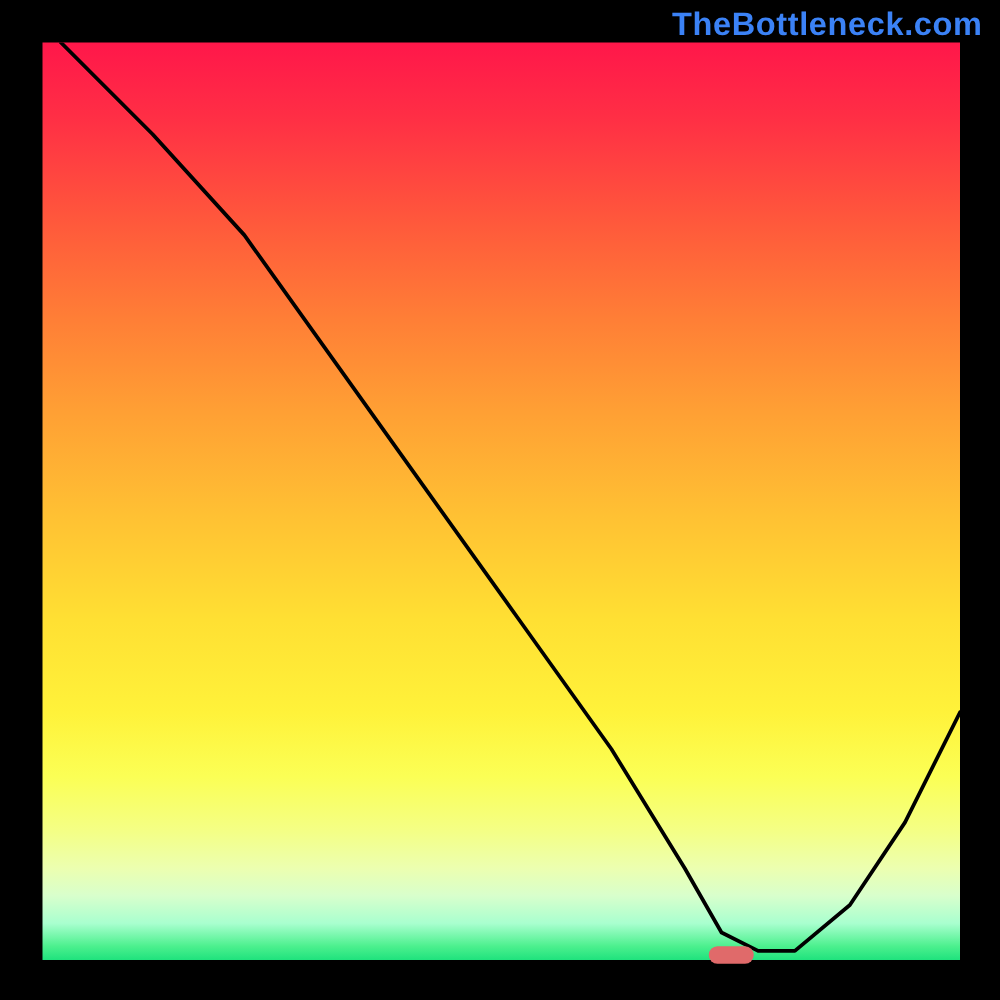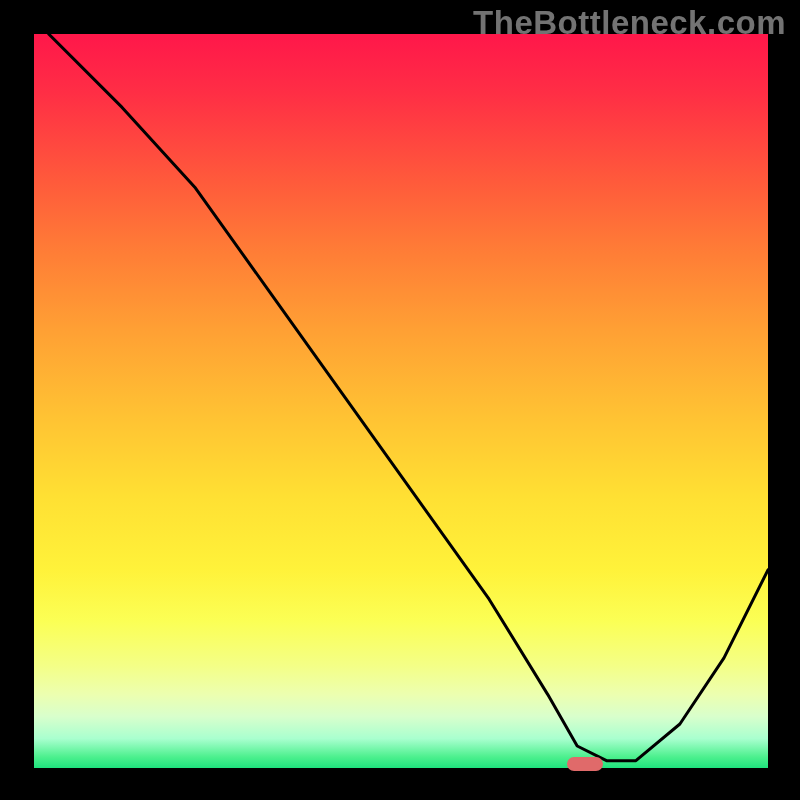--- a/index.html
+++ b/index.html
@@ -14,22 +14,22 @@
   .frame {
     position: relative;
     width: 800px;
     height: 800px;
     background: #000;
   }
   .watermark {
     position: absolute;
     top: 4px;
     right: 14px;
-    color: #737373;
-    font-size: 33px;
+    color: #3b82f6;
+    font-size: 26px;
     font-weight: 600;
     letter-spacing: 0.5px;
     z-index: 30;
   }
   .plot-area {
     position: absolute;
     top: 34px;
     left: 34px;
     width: 734px;
     height: 734px;

